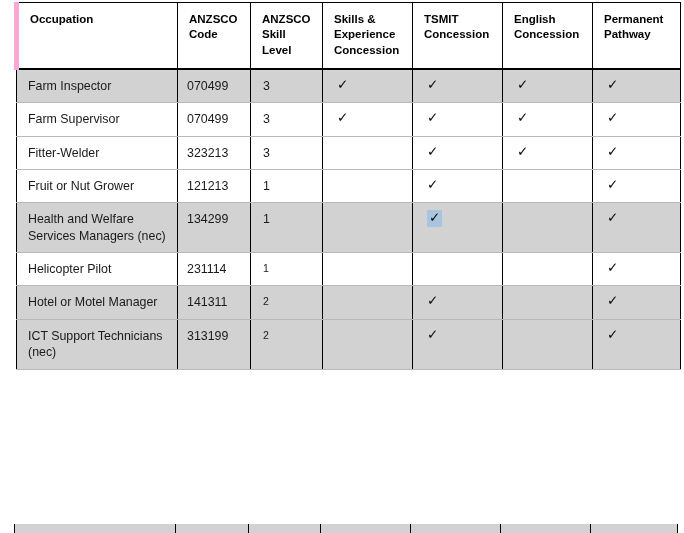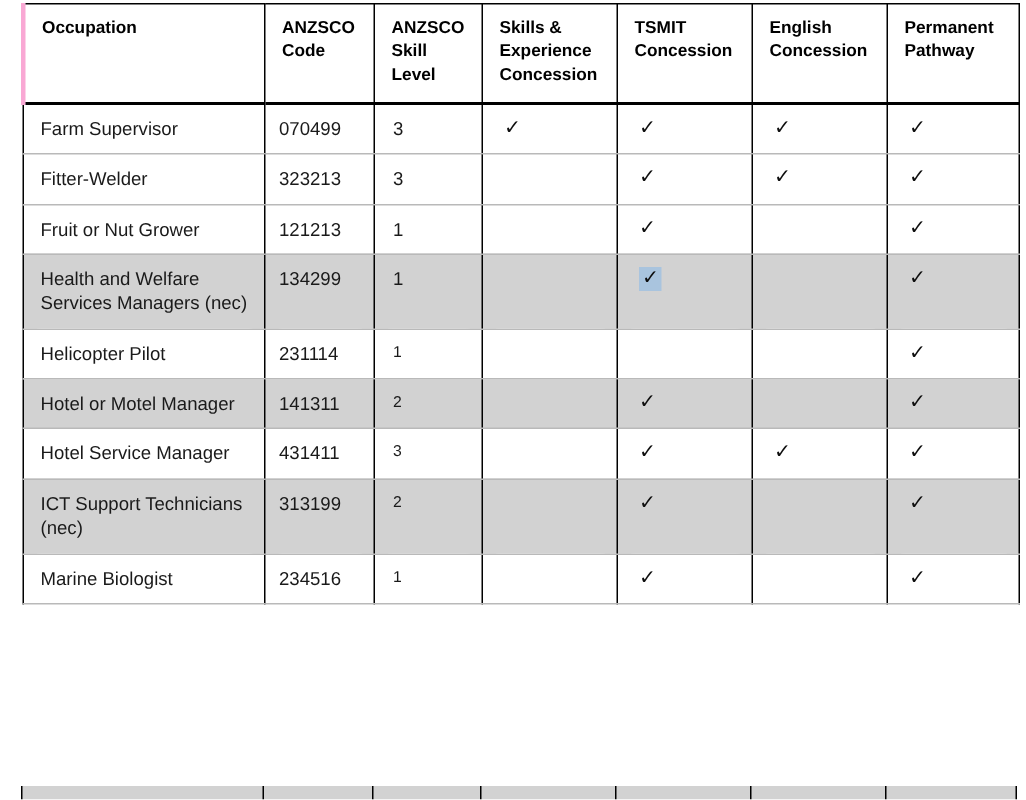--- a/index.html
+++ b/index.html
@@ -58,21 +58,21 @@
     vertical-align: top;
     padding: 9px 8px 10px 11px;
     border-left: 1px solid #000000;
     border-right: 1px solid #000000;
     border-top: 1px solid #000000;
     border-bottom: 2px solid #000000;
     height: 54px;
     box-sizing: border-box;
     white-space: pre-line;
   }
-  thead th.first { border-left: 3px solid #f9a8d4; }
+  thead th.first { border-left: 5px solid #f9a8d4; }
 
   
   tbody td {
     font-size: 12.4px;
     color: #1a1a1a;
     line-height: 1.32;
     vertical-align: top;
     padding: 8px 8px 8px 11px;
     border-left: 1px solid #000000;
     border-right: 1px solid #000000;
@@ -160,20 +160,29 @@
           <th>TSMIT
 Concession</th>
           <th>English
 Concession</th>
           <th>Permanent
 Pathway</th>
         </tr>
       </thead>
 
       <tbody id="table-body">
+          <tr class="shade">
+            <td class="occ">Farm Inspector</td>
+            <td class="code">070499</td>
+            <td class="skill">3</td>
+            <td class="mark"><span class="tick">✓</span></td>
+            <td class="mark"><span class="tick">✓</span></td>
+            <td class="mark"><span class="tick">✓</span></td>
+            <td class="mark"><span class="tick">✓</span></td>
+          </tr>
           <tr class="plain">
             <td class="occ">Farm Supervisor</td>
             <td class="code">070499</td>
             <td class="skill">3</td>
             <td class="mark"><span class="tick">✓</span></td>
             <td class="mark"><span class="tick">✓</span></td>
             <td class="mark"><span class="tick">✓</span></td>
             <td class="mark"><span class="tick">✓</span></td>
           </tr>
           <tr class="plain">
@@ -214,42 +223,24 @@
           </tr>
           <tr class="shade">
             <td class="occ">Hotel or Motel Manager</td>
             <td class="code">141311</td>
             <td class="skill sm">2</td>
             <td class="mark"><span class="tick empty"></span></td>
             <td class="mark"><span class="tick">✓</span></td>
             <td class="mark"><span class="tick empty"></span></td>
             <td class="mark"><span class="tick">✓</span></td>
           </tr>
-          <tr class="plain">
-            <td class="occ">Hotel Service Manager</td>
-            <td class="code">431411</td>
-            <td class="skill sm">3</td>
-            <td class="mark"><span class="tick empty"></span></td>
-            <td class="mark"><span class="tick">✓</span></td>
-            <td class="mark"><span class="tick">✓</span></td>
-            <td class="mark"><span class="tick">✓</span></td>
-          </tr>
           <tr class="shade">
             <td class="occ">ICT Support Technicians (nec)</td>
             <td class="code">313199</td>
             <td class="skill sm">2</td>
-            <td class="mark"><span class="tick empty"></span></td>
-            <td class="mark"><span class="tick">✓</span></td>
-            <td class="mark"><span class="tick empty"></span></td>
-            <td class="mark"><span class="tick">✓</span></td>
-          </tr>
-          <tr class="plain">
-            <td class="occ">Marine Biologist</td>
-            <td class="code">234516</td>
-            <td class="skill sm">1</td>
             <td class="mark"><span class="tick empty"></span></td>
             <td class="mark"><span class="tick">✓</span></td>
             <td class="mark"><span class="tick empty"></span></td>
             <td class="mark"><span class="tick">✓</span></td>
           </tr>
         </tbody>
     </table>
   </div>
 
   <div class="cut-row">

